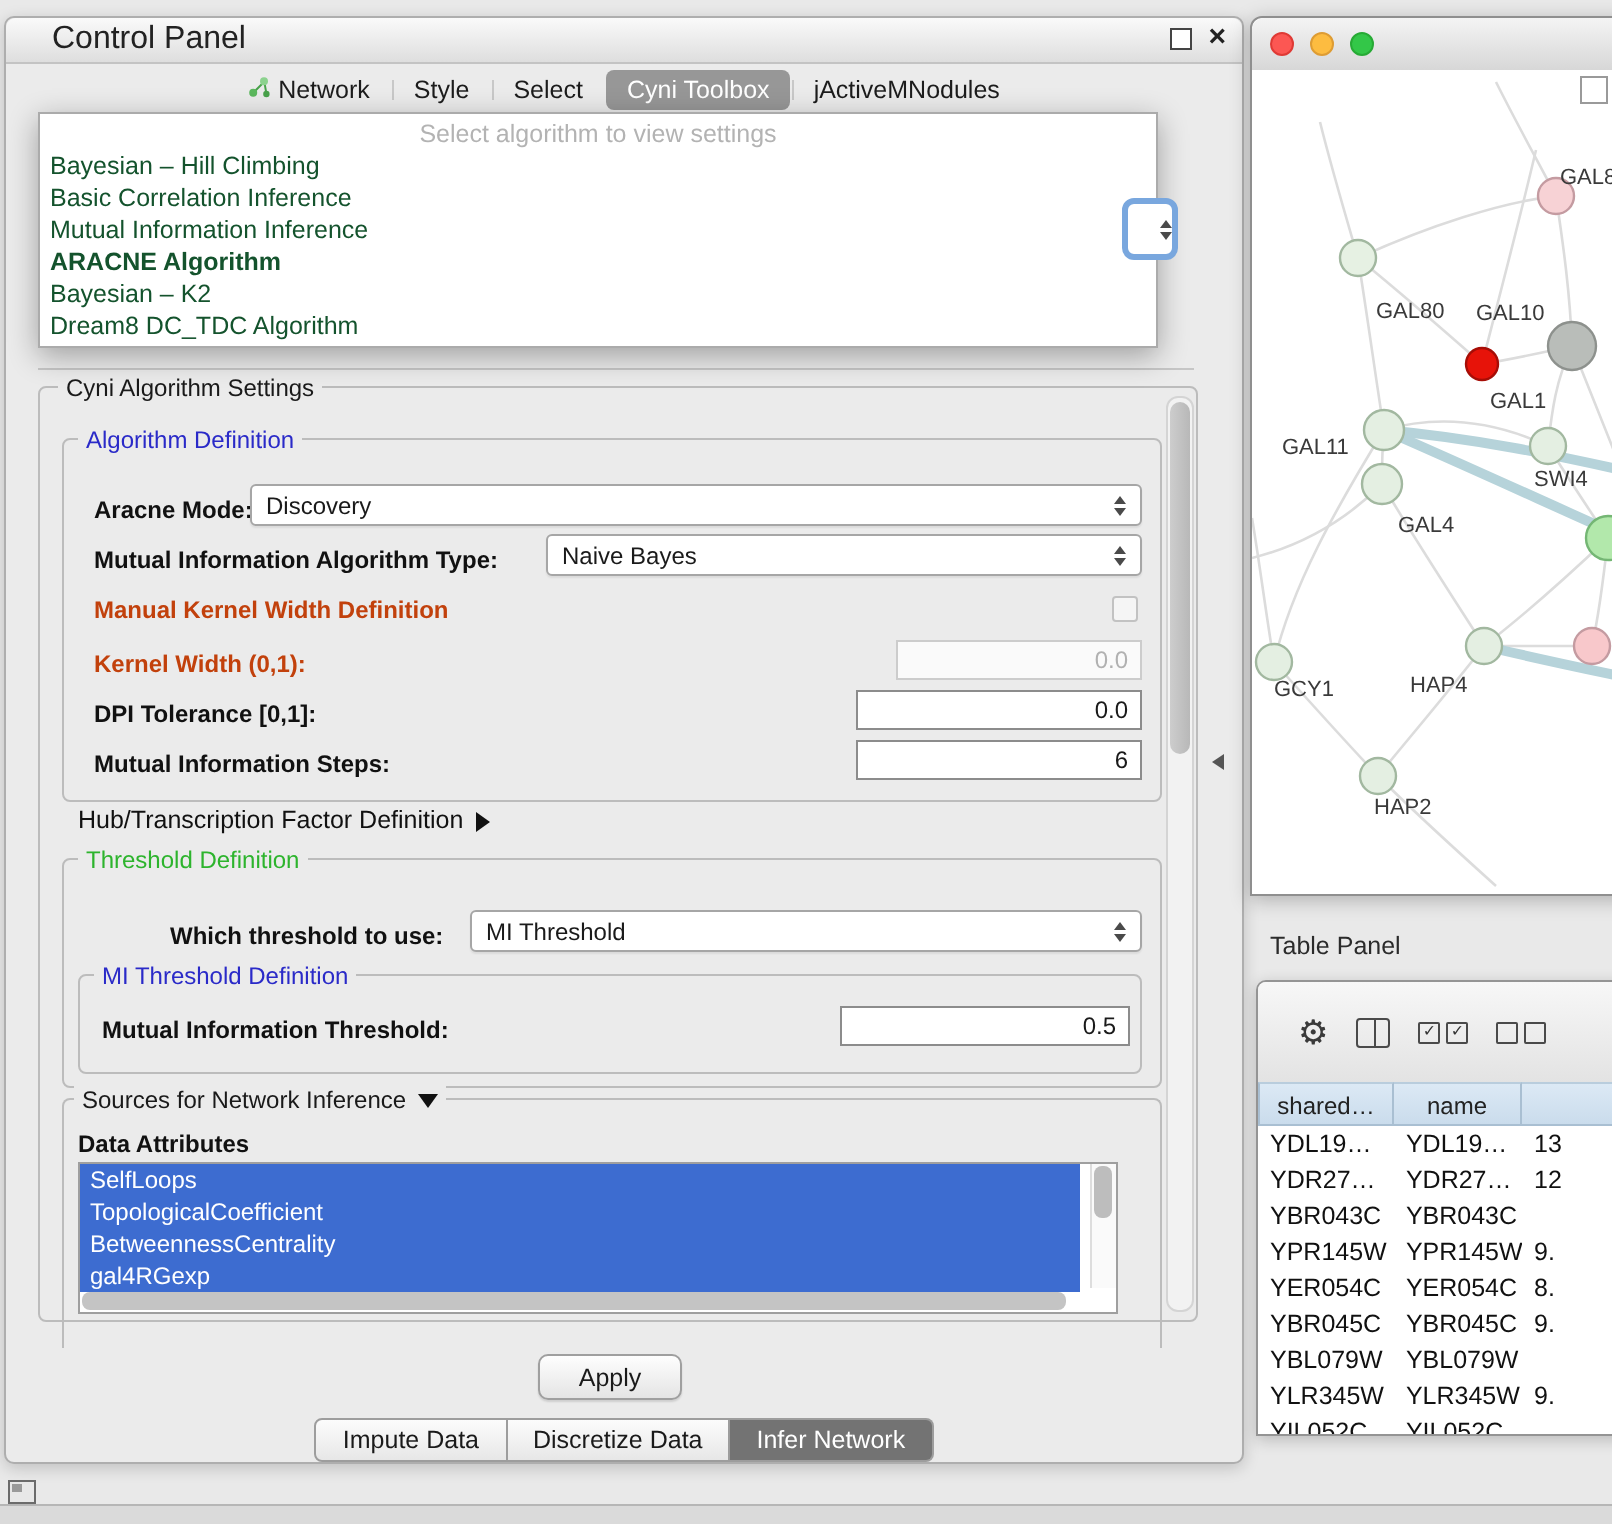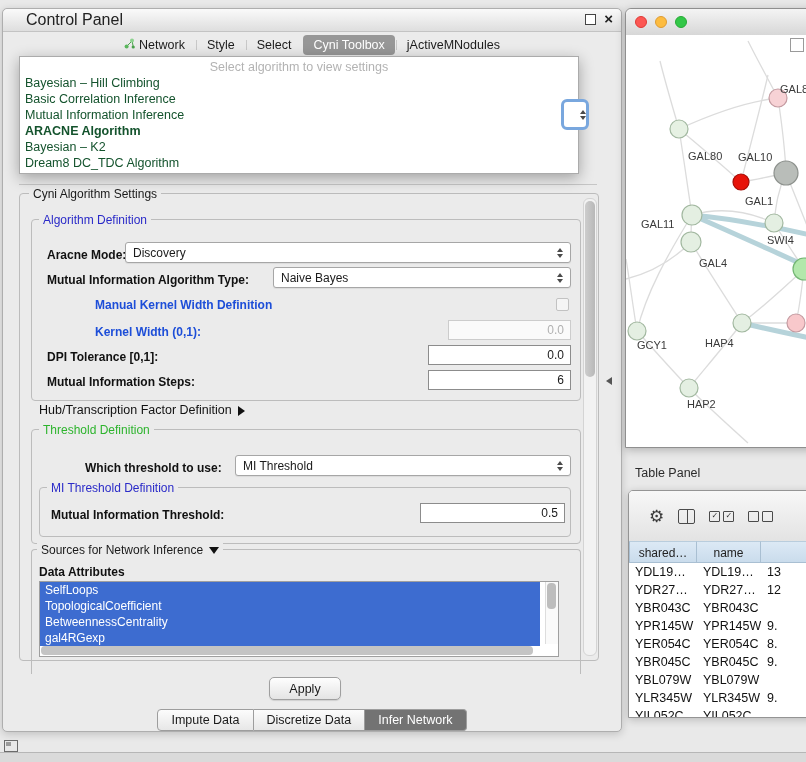--- a/index.html
+++ b/index.html
@@ -48,21 +48,21 @@
     background:#fff;border:3px solid #79a7de;border-radius:6px;
     display:flex;align-items:center;justify-content:center;
   }
   .hidden-line{left:16px;top:175px;width:578px;height:1px;background:#c6c6c6;}
   
   .fs{border:1px solid #bcbcbc;border-radius:4px;}
   .legend{font-size:12px;background:#ebebeb;padding:0 4px;white-space:nowrap;z-index:5;}
   .legend.blue{color:#2a2ac8;}
   .legend.green{color:#2db42d;}
   .flabel{font-size:12px;font-weight:bold;color:#111;white-space:nowrap;}
-  .flabel.dis{color:#1d4ed8;margin-left:48px;}
+  .flabel.dis{color:#c2410c;}
   
   .combo{
     background:#fff;border:1px solid #a6a6a6;border-radius:3px;
     font-size:12px;display:flex;align-items:center;padding:0 7px;
     box-shadow:0 1px 1px rgba(0,0,0,0.07);box-sizing:border-box;
   }
   .updown{margin-left:auto;display:flex;flex-direction:column;align-items:center;gap:2px;}
   .updown i{display:block;width:0;height:0;border-left:3.5px solid transparent;border-right:3.5px solid transparent;}
   .updown .u{border-bottom:4px solid #4a4a4a;}
   .updown .d{border-top:4px solid #4a4a4a;}

